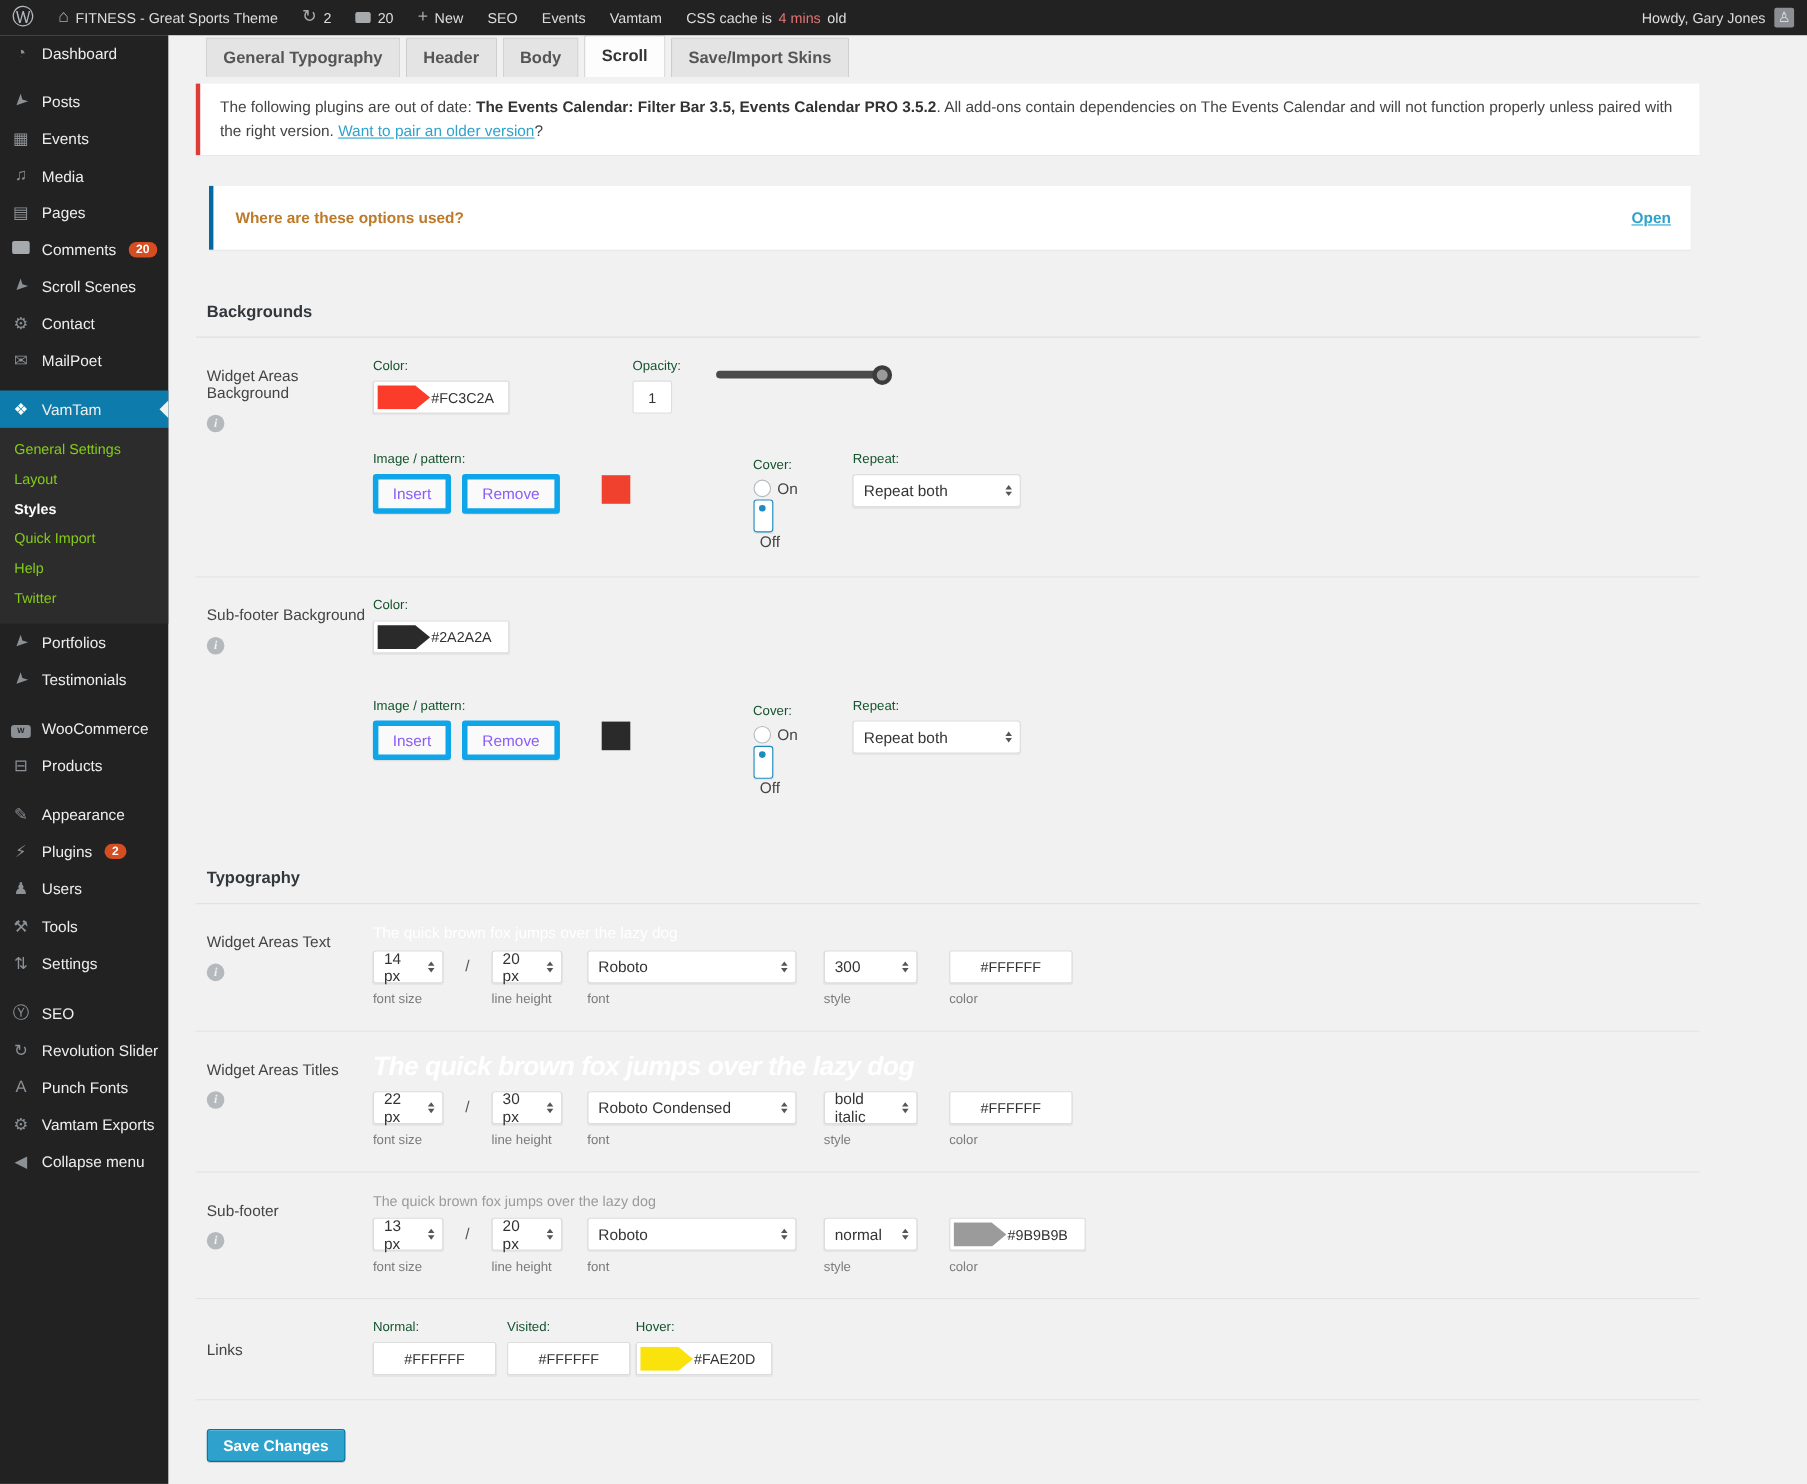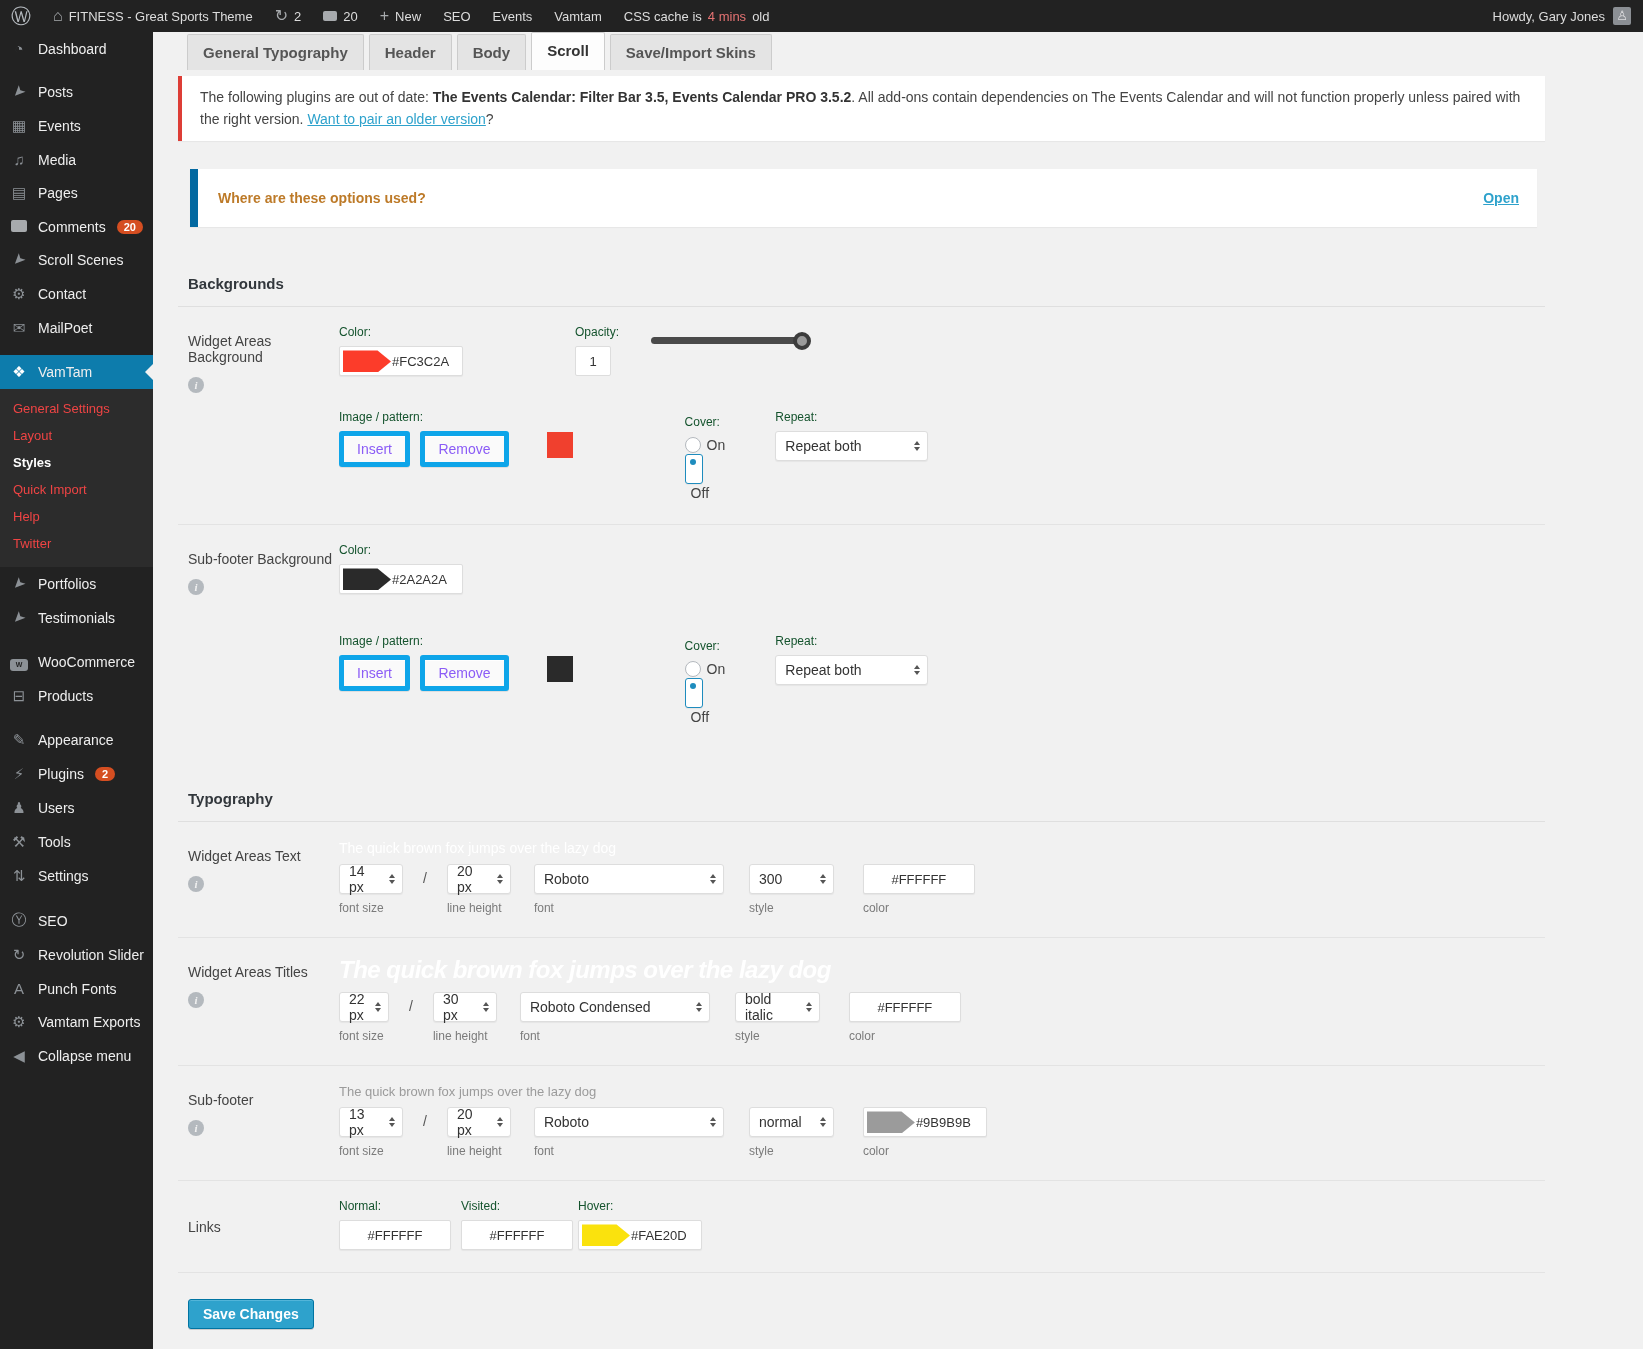--- a/index.html
+++ b/index.html
@@ -25,21 +25,21 @@
   .menu-item { display:flex; align-items:center; gap:9px; padding:8px 8px 8px 9px; color:#eee; cursor:pointer; }
   .menu-item .mi { width:20px; text-align:center; color:#8c9196; font-size:15px; flex:0 0 20px; }
   .menu-gap { height:10px; }
   .badge { background:#d54e21; color:#fff; border-radius:9px; font-size:11px; font-weight:bold;
            padding:1px 7px; margin-left:2px; }
   .menu-item.active { background:#0d7cac; position:relative; }
   .menu-item.active .mi { color:#fff; }
   .menu-item.active::after { content:''; position:absolute; right:0; top:50%; margin-top:-8px;
            border:8px solid transparent; border-right-color:#f1f1f1; }
   .submenu { background:#2c2c2c; padding:6px 0 10px; }
-  .submenu-item { padding:6px 12px 6px 13px; color:#ef4444; font-size:13px; cursor:pointer; }
+  .submenu-item { padding:6px 12px 6px 13px; color:#84cc16; font-size:13px; cursor:pointer; }
   .submenu-item.current { color:#fff; font-weight:bold; }
   .mi-pin { display:inline-block; transform:rotate(135deg); font-size:13px; }
   .mi-seo { color:#ca6c28; font-size:16px; }
   .wc-bubble { width:18px; height:12px; background:#8c9196; border-radius:3px; position:relative;
                color:#222; font-size:7px; font-weight:bold; text-align:center; line-height:12px; display:inline-block; }
   .wc-bubble::after { content:''; position:absolute; bottom:-4px; left:3px; border:4px solid transparent;
                border-top-color:#8c9196; border-left-width:1px; }
 
   
   .content { margin-left:153px; padding:0 98px 0 25px; position:relative; }
@@ -47,21 +47,21 @@
   .tabs { display:flex; gap:5px; margin:14px 0 0 9px; align-items:flex-end; }
   .tab { background:#e4e4e4; border:1px solid #ccc; border-bottom:none; padding:9px 15px;
          font-size:15px; font-weight:bold; color:#555; cursor:pointer; border-radius:2px 2px 0 0; }
   .tab.active { background:#fdfdfd; color:#333; padding-bottom:11px; }
 
   .notice { background:#fff; border-left:4px solid #dd3d36; box-shadow:0 1px 1px rgba(0,0,0,.04);
             margin-top:6px; padding:11px 18px; font-size:14px; line-height:1.55; color:#444; }
   .notice b { color:#333; }
   a.blue-link { color:#2ea2cc; text-decoration:underline; cursor:pointer; }
 
-  .options-panel { background:#fff; border-left:8px solid #0369a1; box-shadow:0 1px 1px rgba(0,0,0,.04);
+  .options-panel { background:#fff; border-left:4px solid #0369a1; box-shadow:0 1px 1px rgba(0,0,0,.04);
             margin:28px 8px 0 12px; height:58px; display:flex; align-items:center; padding:0 18px 0 20px; }
   .options-q { color:#bd7a28; font-weight:bold; font-size:14px; }
   .options-open { margin-left:auto; font-size:14px; font-weight:bold; }
 
   .section-heading { font-size:15px; font-weight:bold; color:#32373c; padding:30px 0 14px 10px; }
   .rule { border-top:1px solid #dfdfdf; }
 
   .form-row { display:flex; padding:18px 0 22px; border-top:1px solid #e3e3e3; }
   .form-row.first { border-top:none; }
   .row-label { width:161px; flex:0 0 161px; padding:8px 0 0 10px; font-size:14px; color:#444; }
@@ -454,21 +454,21 @@
 
   <div class="form-row">
     <div class="row-label">
       <div>Widget Areas Titles</div>
       <div class="info-ico">i</div>
     </div>
     <div class="row-body">
       <div class="preview prev-title">The quick brown fox jumps over the lazy dog</div>
       <div class="ctls">
         <div>
-          <div class="sel" style="width:50px;">
+          <div class="sel" style="width:64px;">
             <span>22 px</span>
             <span class="arrows">
                 <span class="tri-up"></span>
                 <span class="tri-down"></span>
               </span>
           </div>
           <div class="ctl-sub">font size</div>
         </div>
         <div class="slash">/</div>
         <div>

